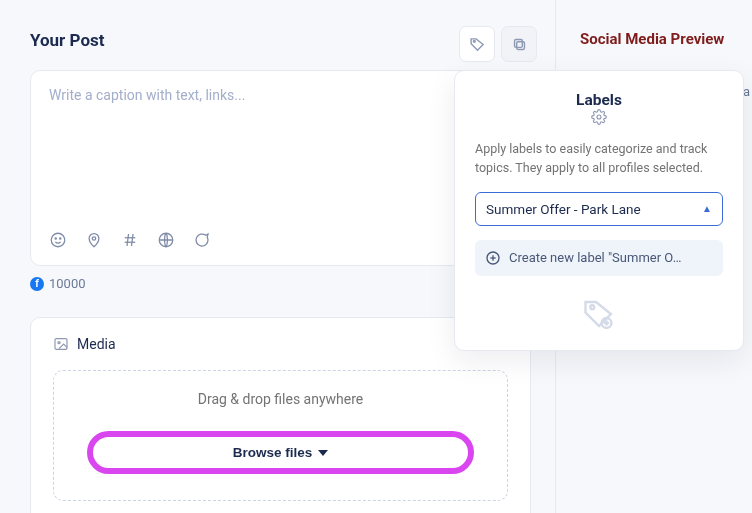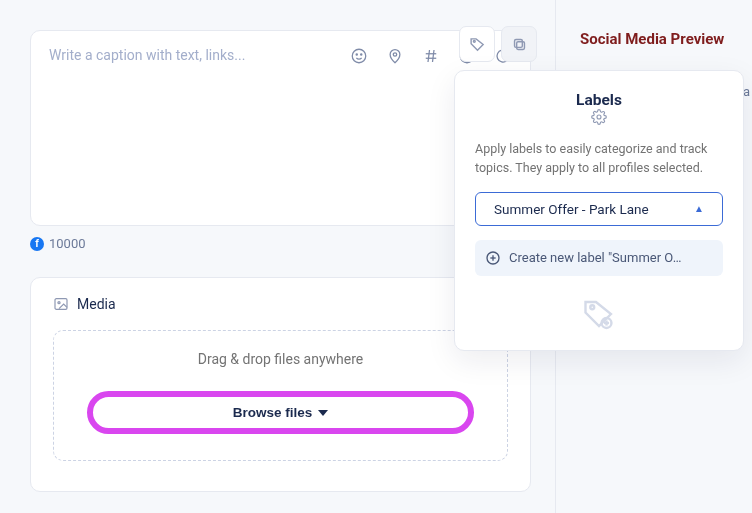--- a/index.html
+++ b/index.html
@@ -44,21 +44,21 @@
   }
   .top-btn.inactive { background: #f1f3f7; }
   .caption-box {
     background: #fff;
     border: 1px solid #e6e9f0;
     border-radius: 10px;
     width: 100%;
     height: 196px;
     padding: 16px 18px;
     display: flex;
-    flex-direction: row;
+    flex-direction: column;
     justify-content: space-between;
   }
   .placeholder {
     color: #a3aecb;
     font-size: 14px;
   }
   .caption-tools {
     display: flex;
     gap: 18px;
     color: #7f8ba8;
@@ -173,21 +173,21 @@
   }
   .pop-desc {
     font-size: 12.5px;
     line-height: 1.55;
     color: #737373;
     margin-bottom: 14px;
   }
   .label-select {
     border: 1.5px solid #3b6bd6;
     border-radius: 6px;
-    padding: 8px 18px;
+    padding: 8px 10px;
     display: flex;
     align-items: center;
     justify-content: space-between;
     font-size: 13.5px;
     color: #1b2a4e;
     margin-bottom: 14px;
   }
   .label-select .caret {
     color: #3b6bd6;
     font-size: 10px;
@@ -211,20 +211,21 @@
     display: flex;
     justify-content: center;
     color: #d4dae8;
   }
   svg { display: block; }
 </style>
 </head>
 <body>
 
 <div class="main-area">
+  <div class="heading">Your Post</div>
 
   <div class="topbar">
     <div class="top-btn">
       <svg width="17" height="17" viewBox="0 0 24 24" fill="none" stroke="currentColor" stroke-width="2">
           <path d="M20 12l-8 8-9-9V4h7z"></path>
           <circle cx="7.5" cy="7.5" r="1.3"></circle>
         </svg>
     </div>
     <div class="top-btn inactive">
       <svg width="17" height="17" viewBox="0 0 24 24" fill="none" stroke="currentColor" stroke-width="2">

